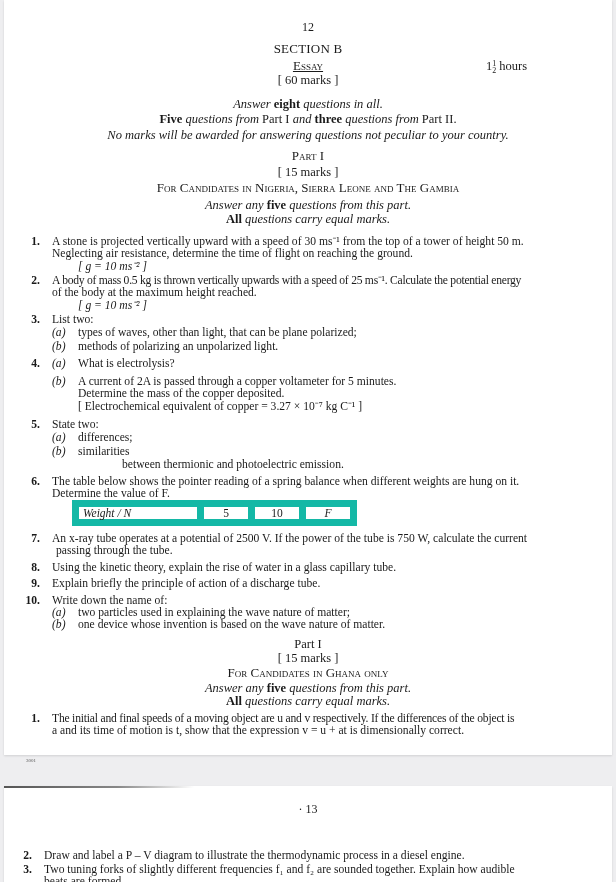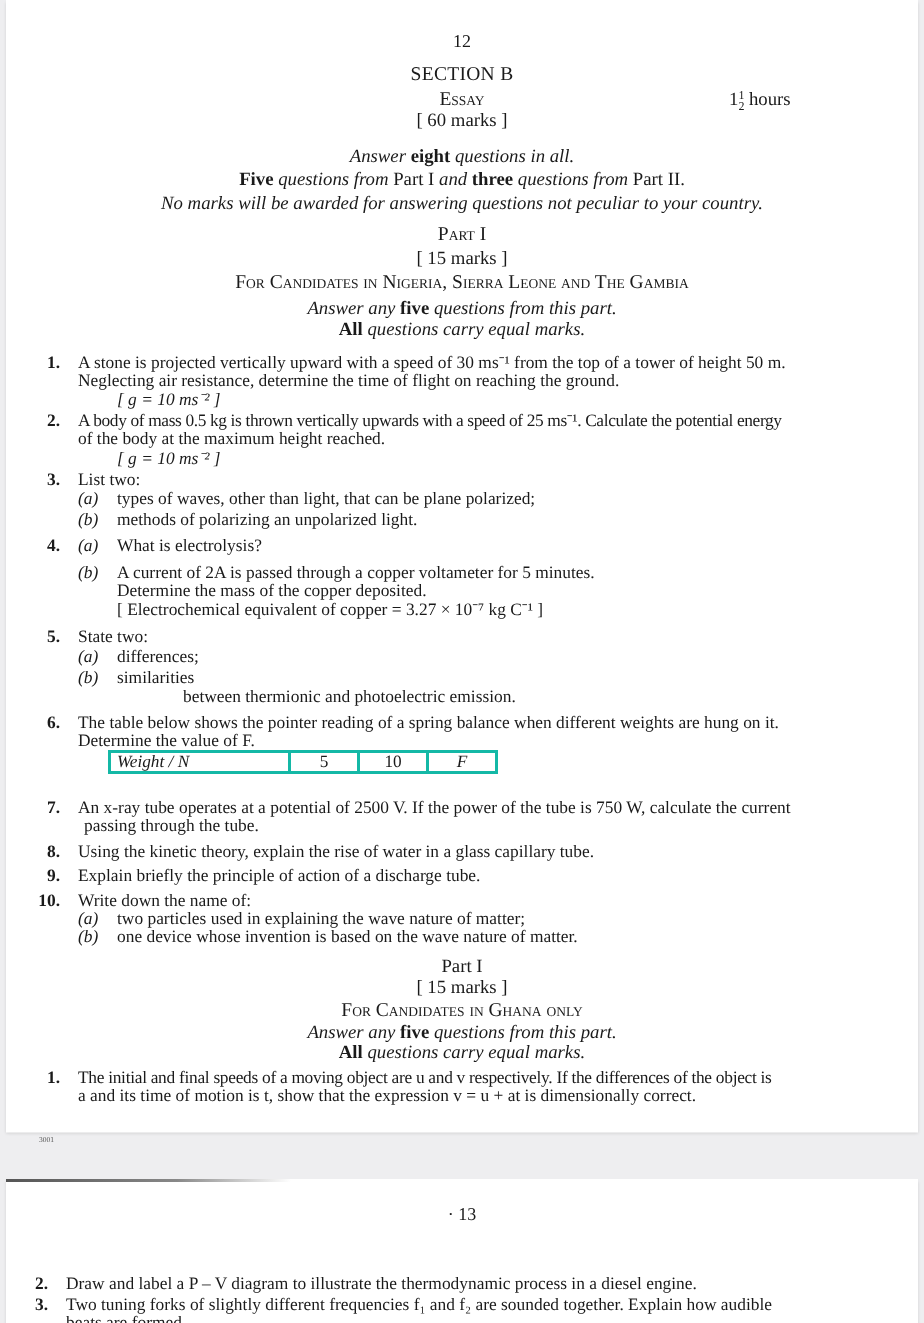--- a/index.html
+++ b/index.html
@@ -27,33 +27,33 @@
   .sc { font-variant:small-caps; font-size:13px; }
   .t13 { font-size:12.5px; }
   .it { font-style:italic; }
   .b { font-weight:bold; }
   .q { font-size:11.6px; line-height:12px; }
   .num { font-weight:bold; position:absolute; text-align:right; width:20px; }
   .qtext { position:absolute; white-space:nowrap; }
   .frac { display:inline-block; vertical-align:middle; font-size:8px; line-height:7px; text-align:center; margin-right:3px; }
   .frac span { display:block; }
   table.spring { position:absolute; left:72px; top:500px; border-collapse:collapse; font-size:11.5px; }
-  table.spring td { border:2px solid #14b8a6; padding:0 4px; height:12px; line-height:12px; }
+  table.spring td { border:7px solid #14b8a6; padding:0 4px; height:12px; line-height:12px; }
   table.spring td.lab { font-style:italic; width:110px; }
   table.spring td.v { text-align:center; width:36px; }
   .footer-code { font-size:5px; color:#555; left:26px; top:758px; }
 </style>
 </head>
 <body>
 
 <div class="page page1"></div>
 
 <div class="center pnum" style="top:20px;">12</div>
 <div class="center sect" style="top:41px;">SECTION B</div>
-<div class="center sc" style="top:58px;">Essay</div>
+<div class="center sc" style="top:58px;text-decoration:underline;">Essay</div>
 <div class="center t13" style="top:73px;">[ 60 marks ]</div>
 
 <div class="abs t13" style="left:486px; top:59px;">
   <span>1</span><span class="frac"><span>1</span><span>2</span></span><span>hours</span>
 </div>
 
 <div class="center t13" style="top:97px;">
   <span class="it">Answer </span><span class="b">eight</span><span class="it"> questions in all.</span>
 </div>
 <div class="center t13" style="top:112px;">

